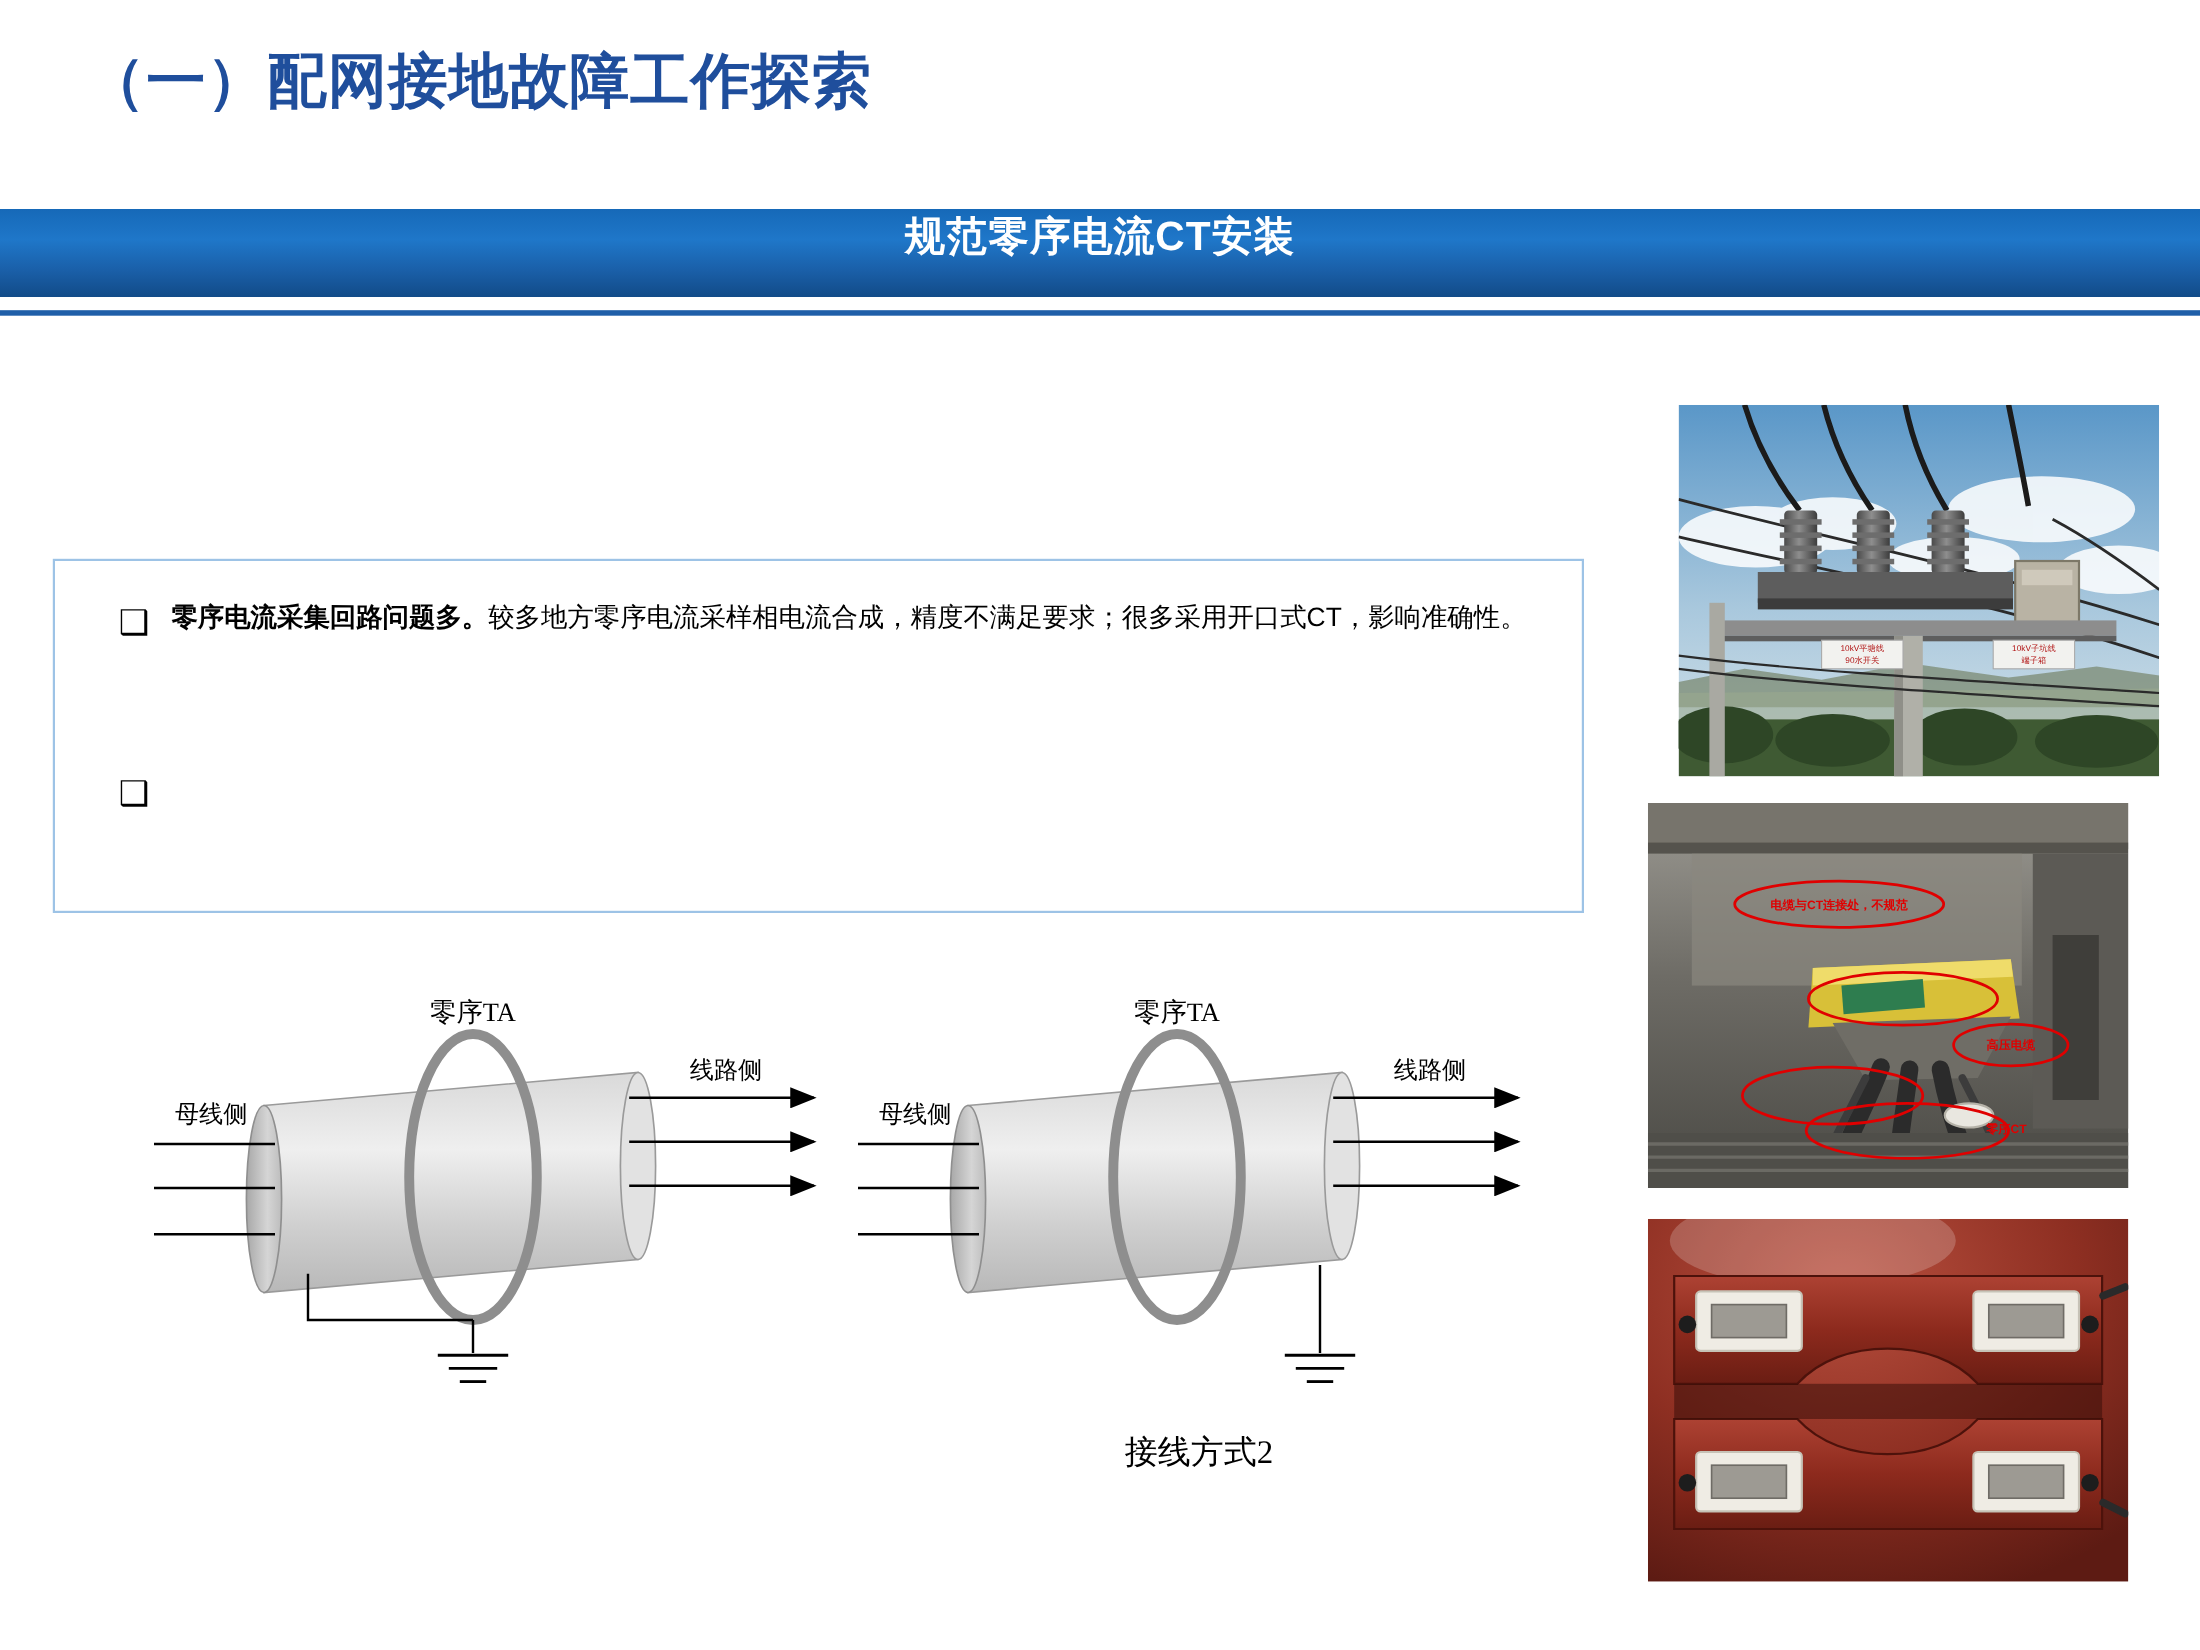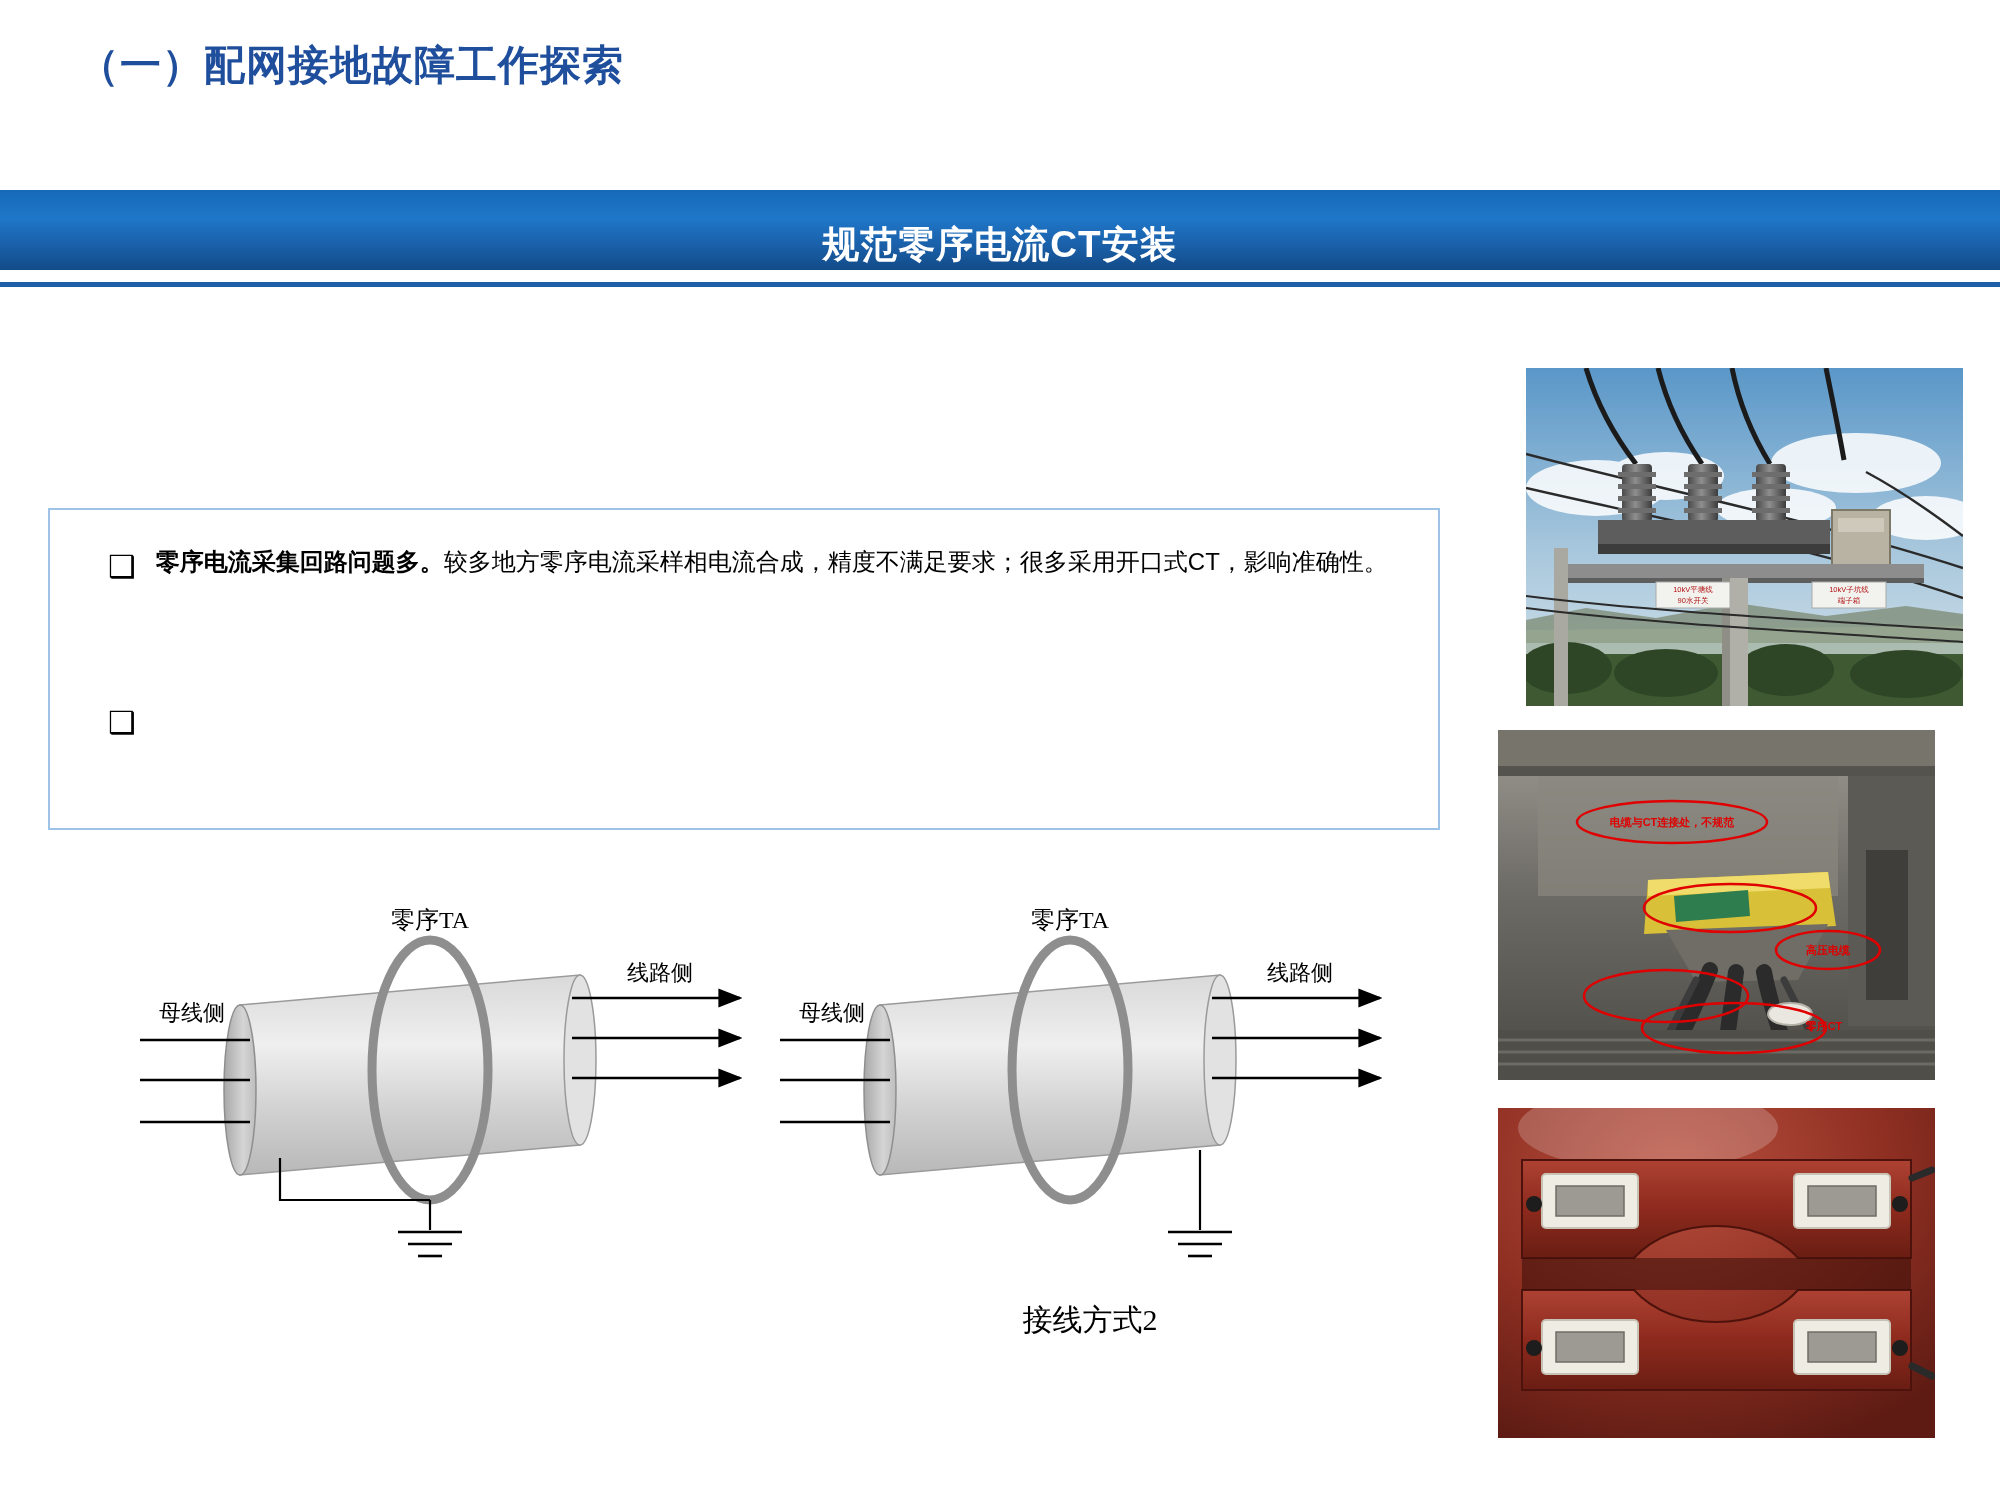--- a/index.html
+++ b/index.html
@@ -13,37 +13,37 @@
     position: relative;
     font-family: "Liberation Sans", sans-serif;
     overflow: hidden;
   }
 
   
   .slide-title {
     position: absolute;
     left: 78px;
     top: 38px;
-    font-size: 41px;
+    font-size: 54px;
     font-weight: bold;
     color: #1F4E9C;
     letter-spacing: 1px;
     white-space: nowrap;
   }
 
   
   .banner {
     position: absolute;
     left: 0;
     top: 190px;
     width: 2000px;
     height: 80px;
     background: linear-gradient(180deg, #1669b8 0%, #1f77c9 35%, #1a5fa8 70%, #124b88 100%);
     display: flex;
-    align-items: flex-end;
+    align-items: flex-start;
     justify-content: center;
   }
   .banner-text {
     color: #ffffff;
     font-size: 37px;
     font-weight: bold;
     letter-spacing: 1px;
   }
   .banner-underline {
     position: absolute;

